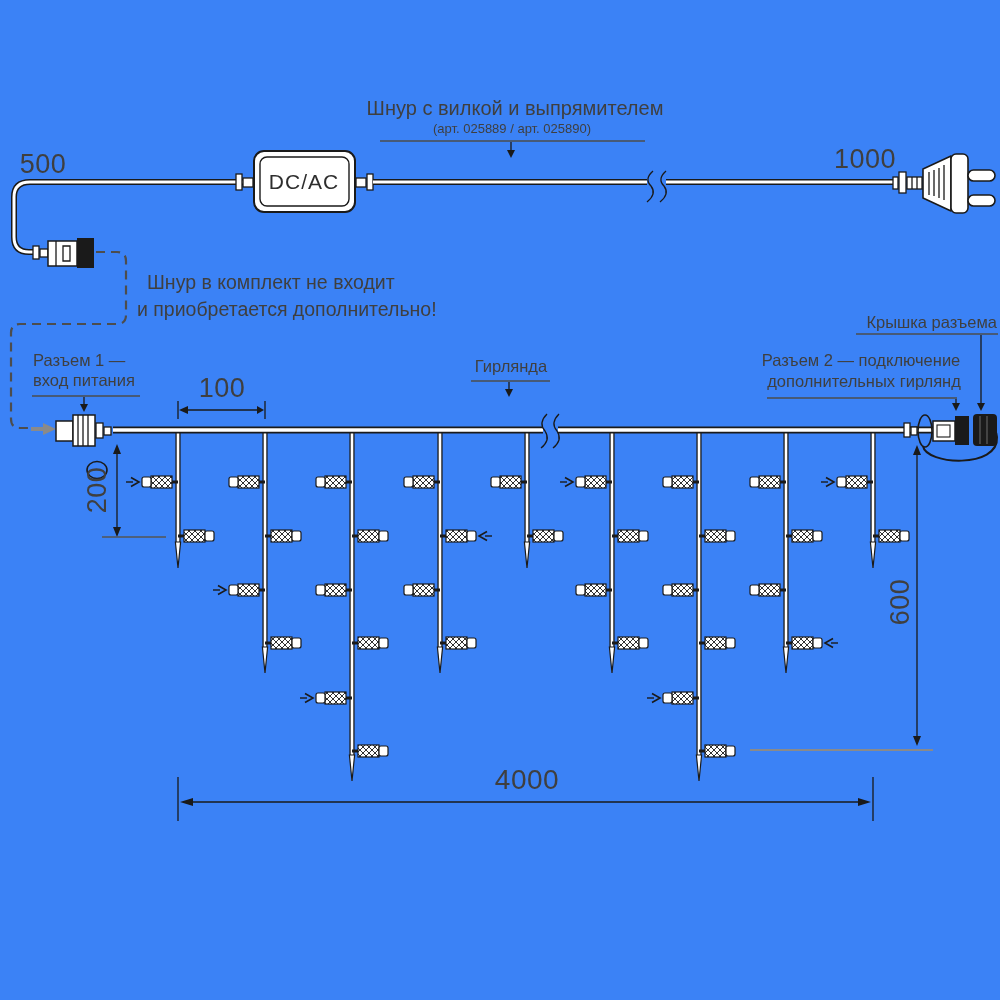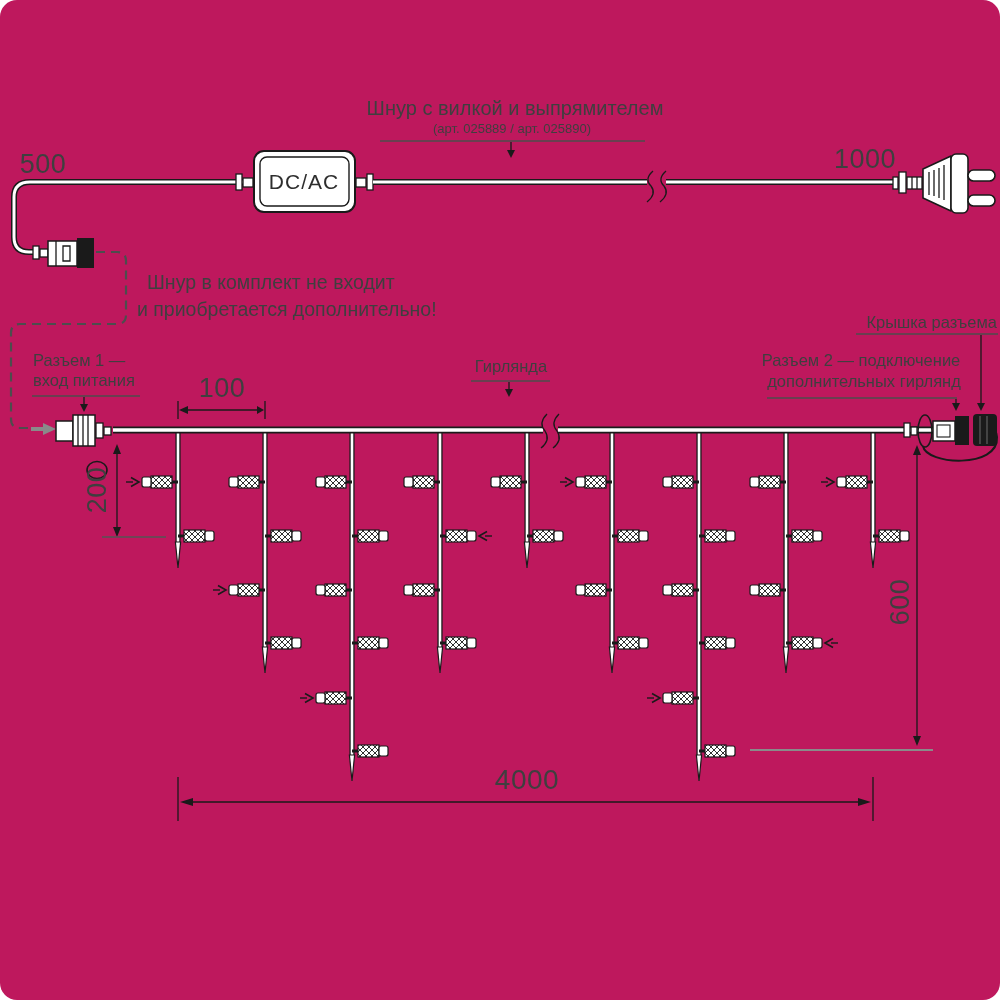--- a/index.html
+++ b/index.html
@@ -1,16 +1,16 @@
 <!DOCTYPE html>
 <html><head>
 <meta charset="utf-8">
 <style>
   html,body{margin:0;padding:0;background:#fff;}
-  .stage{width:1000px;height:1000px;position:relative;background:#be185d;overflow:hidden;border-radius:17px;}
+  .stage{width:1000px;height:1000px;position:relative;background:#3b82f6;overflow:hidden;}
   svg{display:block;}
   text{font-family:"Liberation Sans",sans-serif;fill:#3f3f3f;}
   .num{font-size:27px;letter-spacing:.5px;}
   .lbl{font-size:16.5px;}
   .title{font-size:20px;}
   .sub{font-size:13px;}
   .note{font-size:19.5px;}
   .dcac{font-size:21px;letter-spacing:1px;fill:#2e2e2e;}
   .thin{stroke:#1a1a1a;stroke-width:1.3;fill:none;}
   .leader{stroke:#4d4d4d;stroke-width:1.5;fill:none;}

